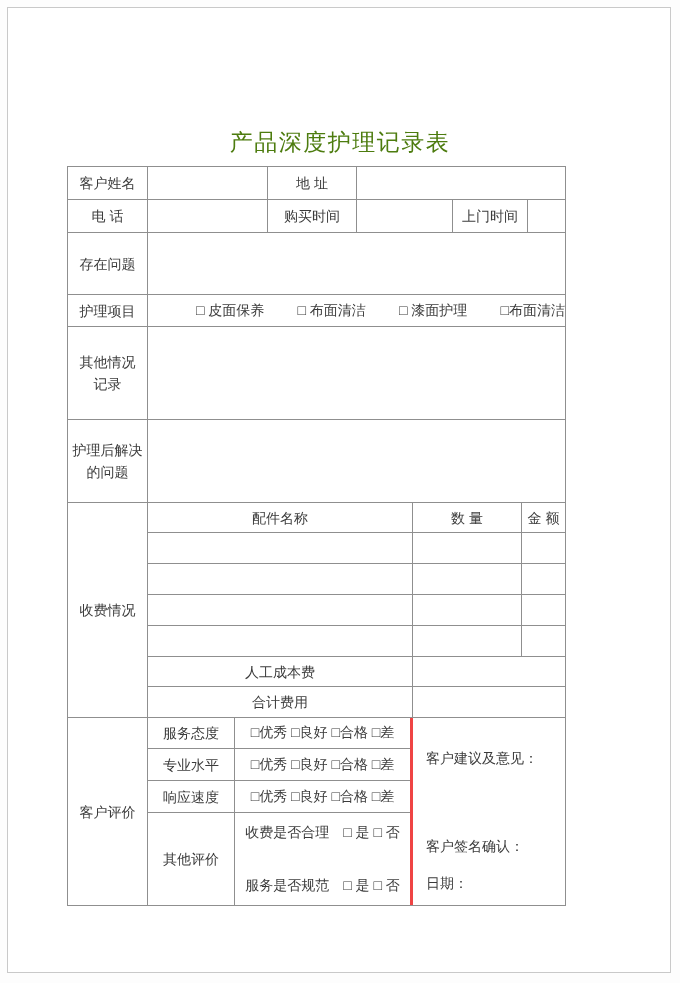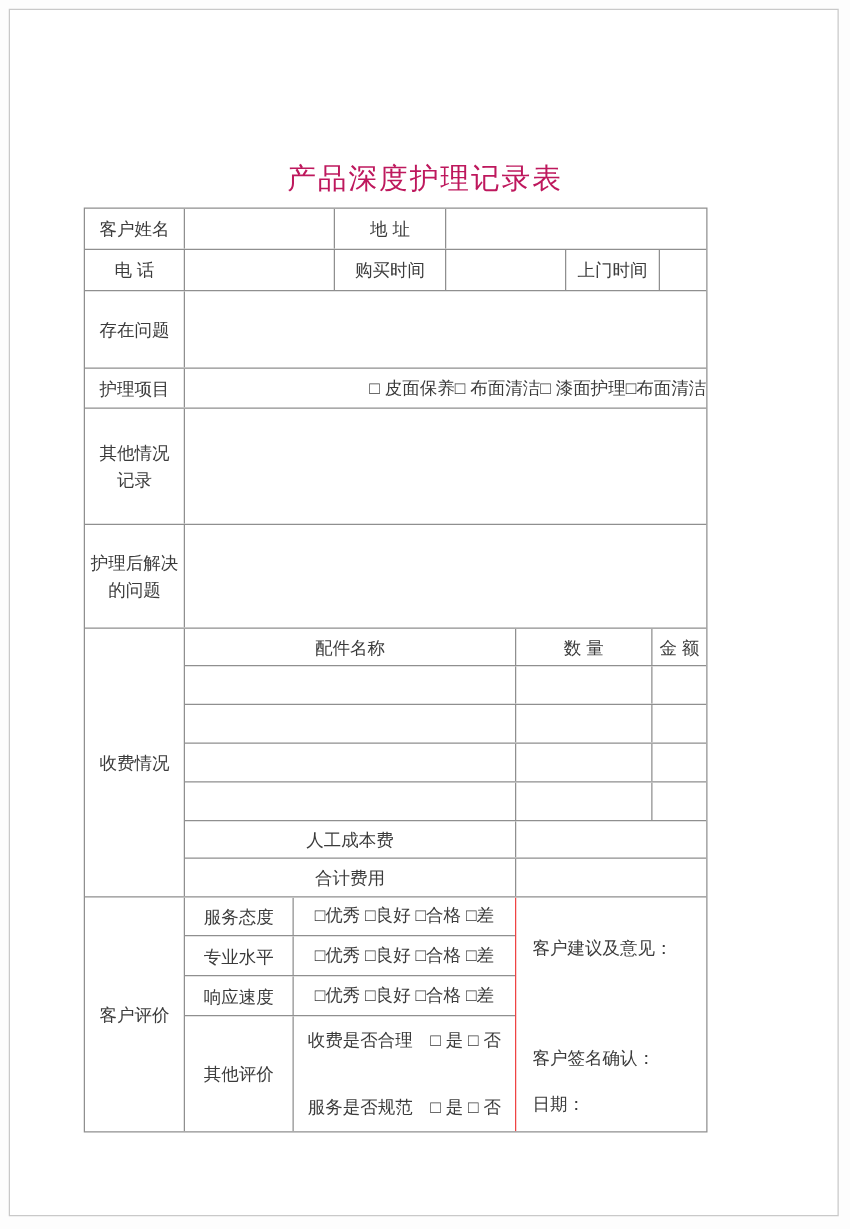--- a/index.html
+++ b/index.html
@@ -7,21 +7,21 @@
     width:680px;height:983px;position:relative;background:#fdfdfd;
     font-family:"Liberation Sans","DejaVu Sans",sans-serif;
     color:#3b3b3b;overflow:hidden;
   }
   .page-frame{
     position:absolute;left:7px;top:7px;width:664px;height:966px;
     border:1px solid #c9c9c9;background:#ffffff;box-sizing:border-box;
   }
   .title{
     position:absolute;left:0;top:127px;width:100%;
-    text-align:center;font-size:23px;letter-spacing:1.5px;color:#be185d;
+    text-align:center;font-size:23px;letter-spacing:1.5px;color:#4d7c0f;
   }
   .form-table{
     position:absolute;left:67px;top:166px;width:499px;height:740px;
     border:1px solid #8f8f8f;box-sizing:border-box;
     display:flex;flex-direction:column;font-size:14px;
   }
   .tr{display:flex;box-sizing:border-box;border-bottom:1px solid #8f8f8f;overflow:hidden;flex:0 0 auto;}
   .tr.last{border-bottom:none;flex:1 1 auto;}
   .td{box-sizing:border-box;border-right:1px solid #8f8f8f;
       display:flex;align-items:center;justify-content:center;}
@@ -38,24 +38,24 @@
   .h33{height:33px;} .h62{height:62px;} .h32{height:32px;}
   .h83{height:83px;} .h93{height:93px;} .h215{height:215px;} .h187{height:187px;}
   .ih30{height:30px;flex:0 0 30px;} .ih31{height:31px;flex:0 0 31px;} .ih32{height:32px;flex:0 0 32px;}
   .col{display:flex;flex-direction:column;}
   .inner{display:flex;flex-direction:column;}
   .itr{display:flex;box-sizing:border-box;border-bottom:1px solid #8f8f8f;overflow:hidden;}
   .itr.fill{flex:1 1 auto;border-bottom:none;}
   .itd{box-sizing:border-box;border-right:1px solid #8f8f8f;
        display:flex;align-items:center;justify-content:center;}
   .itd:last-child{border-right:none;text-align:right;}
-  .bR{border-right:1px solid #ef4444;box-sizing:border-box;}
+  .bR{border-right:3px solid #ef4444;box-sizing:border-box;}
   .lbl{line-height:22px;text-align:center;}
   .pre{white-space:pre;}
-  .care-items{justify-content:flex-end;padding-left:48px;}
+  .care-items{justify-content:space-between;padding-left:48px;}
   .other-lines{align-items:center;justify-content:flex-start;}
   .other-lines .oline{line-height:20px;}
   .other-lines .oline:first-child{margin-top:9px;}
   .other-lines .oline:last-child{margin-top:33px;}
   .sign-cell{display:flex;flex-direction:column;align-items:flex-start;
              padding:17px 8px 0 13px;box-sizing:border-box;}
   .sign-cell .sline{line-height:20px;}
   .sign-cell .sline.m1{margin-top:68px;}
   .sign-cell .sline.m2{margin-top:17px;}
 </style>

